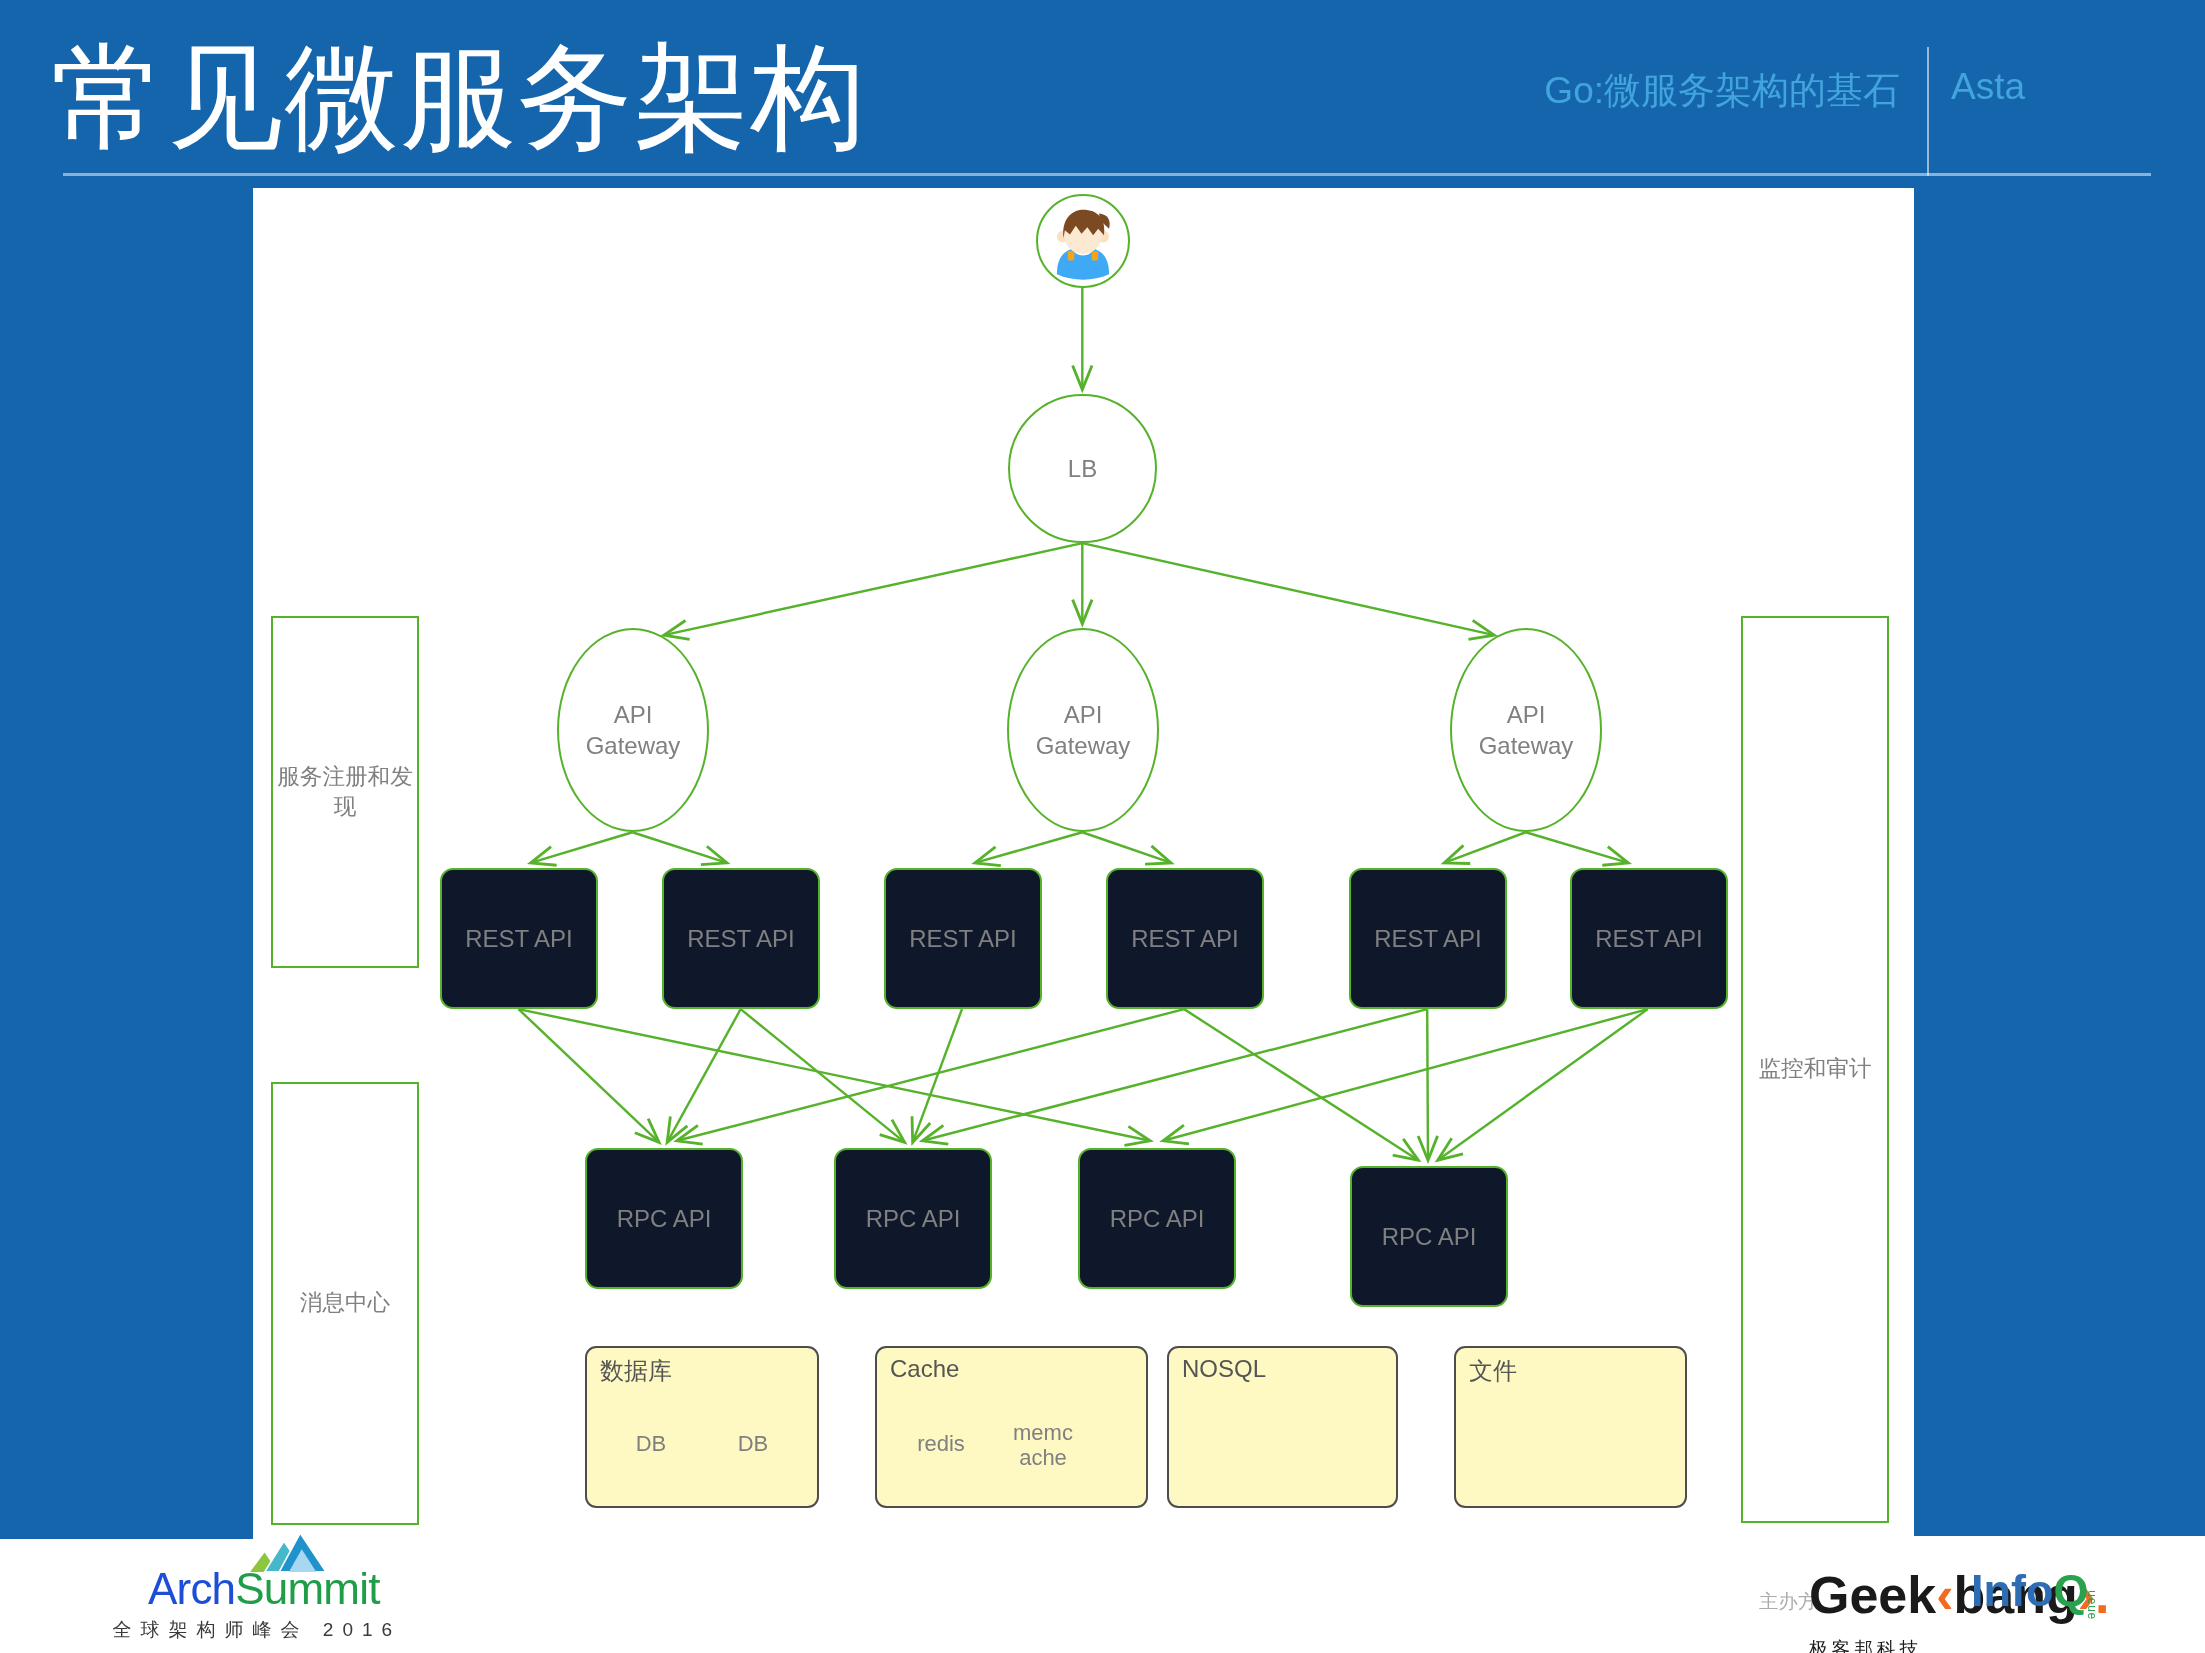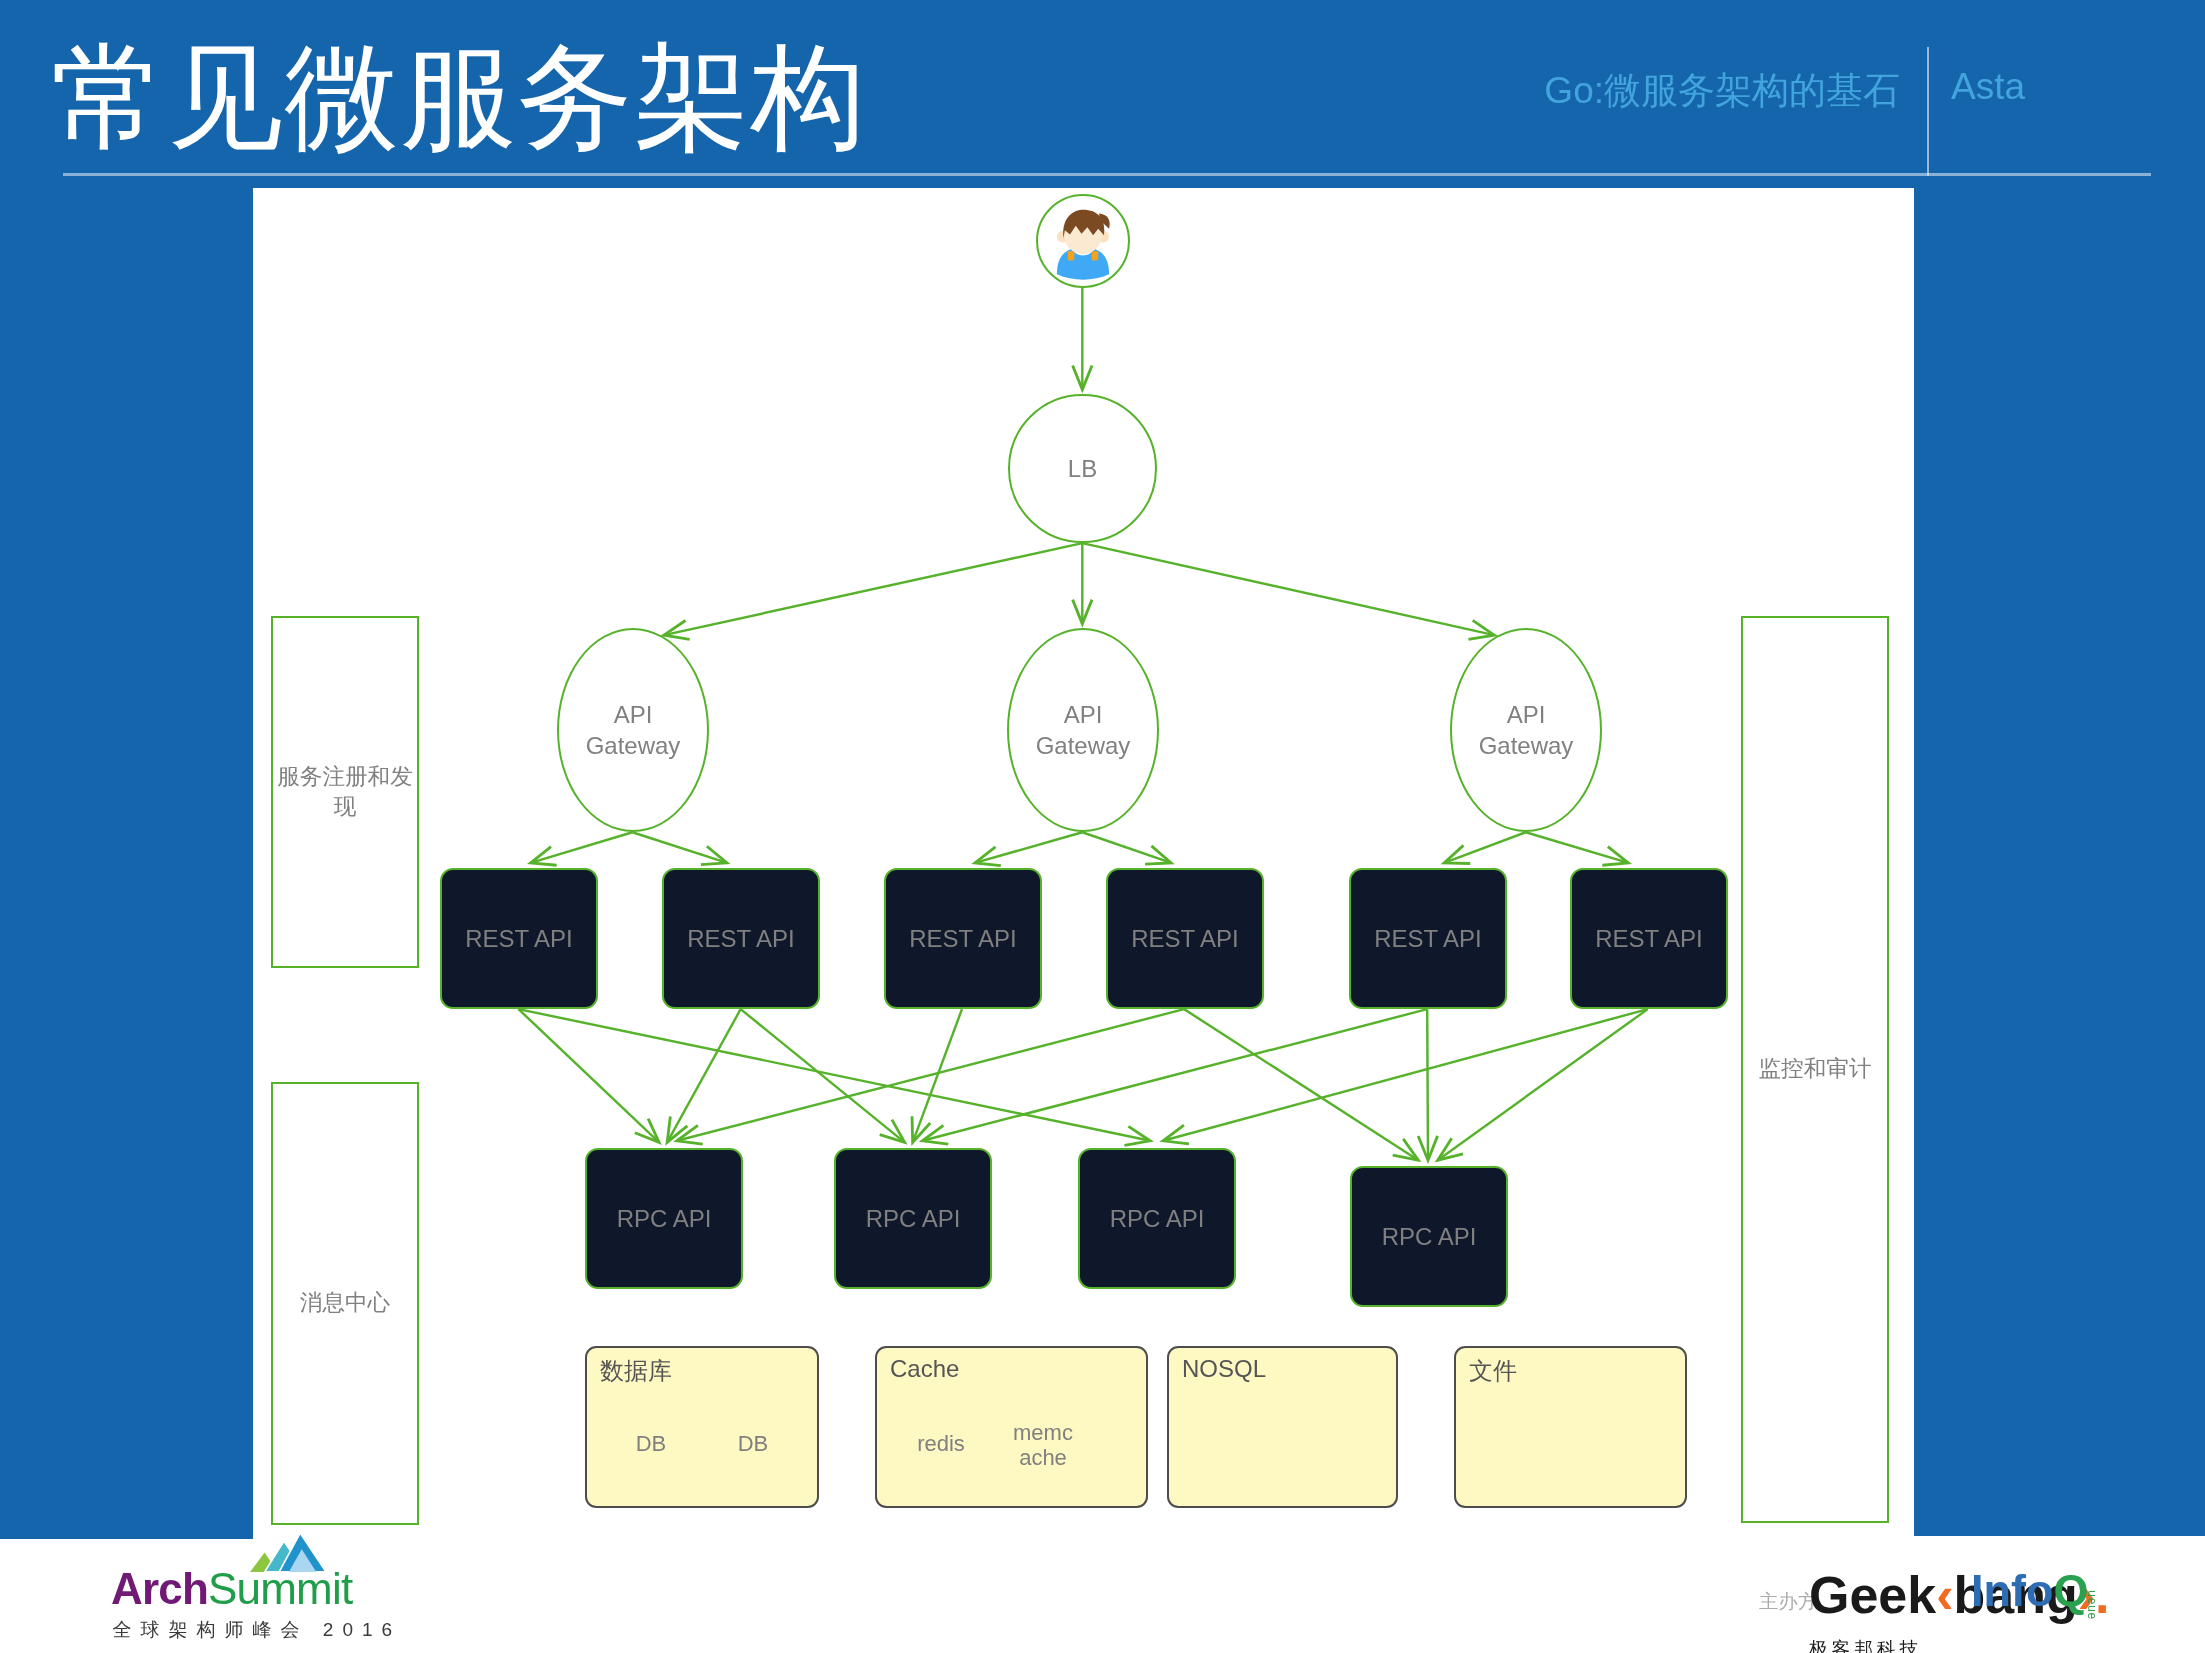--- a/index.html
+++ b/index.html
@@ -20,21 +20,21 @@
   .panel{border:2.4px solid #56B22B;background:#fff;display:flex;align-items:center;
          justify-content:center;color:#808080;font-size:22.6px;text-align:center;line-height:1.35;padding:0 1.6px;}
   .group{border:2.4px solid #4D4D4D;border-radius:11.3px;background:#fef9c3;}
   .group-label{position:absolute;left:13px;top:6.5px;font-size:24px;color:#555555;}
   .cyl-label{position:absolute;text-align:center;font-size:22px;color:#808080;}
   .wrap-label{word-break:break-all;line-height:1.15;}
   .gw-inner{width:105px;line-height:1.3;}
   svg{display:block;}
   
   .as-name{white-space:nowrap;font-size:44px;letter-spacing:-0.8px;}
-  .as-arch{color:#701a75;font-weight:bold;}
+  .as-arch{color:#1d4ed8;font-weight:normal;margin-left:37px;}
   .as-summit{color:#1F9D49;}
   .as-tagline{font-size:19px;color:#3A3A3A;letter-spacing:9px;white-space:nowrap;}
   .host-label{font-size:19.4px;color:#ABABAB;}
   .gb-row{font-size:52px;font-weight:bold;white-space:nowrap;color:#1A1A1A;}
   .gb-orange{color:#F26B21;}
   .gb-sub{font-size:18.6px;color:#1A1A1A;letter-spacing:4px;margin-top:11px;}
   .iq-row{font-size:45px;font-weight:bold;white-space:nowrap;}
   .iq-info{color:#2E6DB4;}
   .iq-q{color:#2AA14E;}
   .iq-queue{display:inline-block;transform:rotate(90deg) translate(-4.8px,-11.3px);transform-origin:left top;

